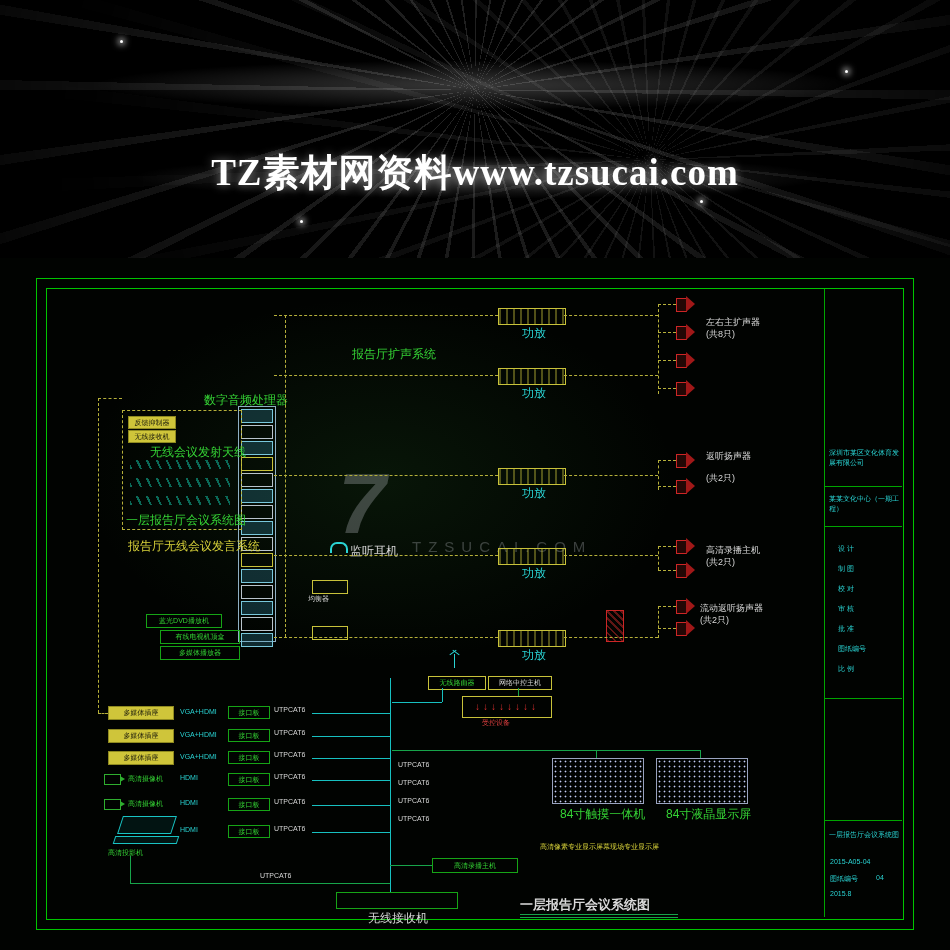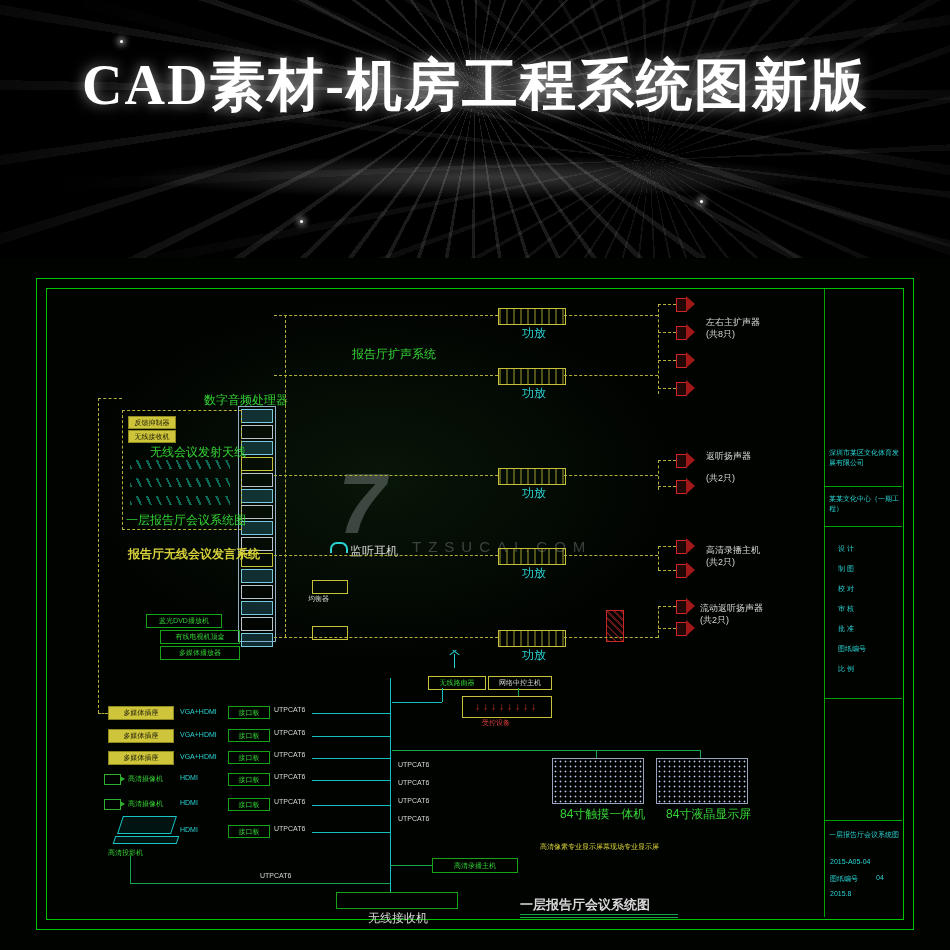--- a/index.html
+++ b/index.html
@@ -82,21 +82,21 @@
 
   <div class="banner">
     <div class="burst b1"></div>
     <div class="burst b2"></div>
     <div class="streak" style="left:90px;top:60px;width:770px;height:50px;"></div>
     <div class="streak" style="left:130px;top:155px;width:700px;height:44px;"></div>
     <div class="spark" style="left:120px;top:40px;"></div>
     <div class="spark" style="left:845px;top:70px;"></div>
     <div class="spark" style="left:300px;top:220px;"></div>
     <div class="spark" style="left:700px;top:200px;"></div>
-    <h1 class="banner-title">CAD素材-机房工程系统图新版</h1>
+    <h2 class="banner-sub">TZ素材网资料www.tzsucai.com</h2>
   </div>
 
   <div class="sheet">
     <div class="glow"></div>
 
     <div class="frame" style="left:36px;top:20px;width:876px;height:650px;"></div>
     <div class="frame" style="left:46px;top:30px;width:856px;height:630px;"></div>
     <div class="wb" style="left:824px;top:31px;width:1px;height:628px;"></div>
     <div class="wb" style="left:825px;top:228px;width:77px;height:1px;"></div>
     <div class="wb" style="left:825px;top:268px;width:77px;height:1px;"></div>
@@ -169,21 +169,21 @@
     <div class="redbox" style="left:606px;top:352px;width:16px;height:30px;"></div>
 
     <div class="panel" style="left:122px;top:152px;width:118px;height:118px;"></div>
     <div class="ybox" style="left:128px;top:158px;width:46px;height:11px;line-height:11px;">反馈抑制器</div>
     <div class="ybox" style="left:128px;top:172px;width:46px;height:11px;line-height:11px;">无线接收机</div>
     <div class="t tg s8" style="left:150px;top:186px;">无线会议发射天线</div>
     <div class="hatch" style="left:130px;top:202px;width:100px;"></div>
     <div class="hatch" style="left:130px;top:220px;width:100px;"></div>
     <div class="hatch" style="left:130px;top:238px;width:100px;"></div>
     <div class="t tg s8" style="left:126px;top:254px;">一层报告厅会议系统图</div>
-    <div class="t ty s8" style="left:128px;top:288px;font-weight:bold;">报告厅无线会议发言系统</div>
+    <div class="t ty s8" style="left:128px;top:280px;">报告厅无线会议发言系统</div>
 
     <div class="gbox" style="left:146px;top:356px;width:74px;height:12px;line-height:12px;">蓝光DVD播放机</div>
     <div class="gbox" style="left:160px;top:372px;width:78px;height:12px;line-height:12px;">有线电视机顶盒</div>
     <div class="gbox" style="left:160px;top:388px;width:78px;height:12px;line-height:12px;">多媒体播放器</div>
 
     <div class="ybox" style="left:108px;top:448px;width:64px;height:12px;line-height:12px;">多媒体插座</div>
     <div class="t tc s7" style="left:180px;top:450px;">VGA+HDMI</div>
     <div class="gbox" style="left:228px;top:448px;width:40px;height:11px;line-height:11px;">接口板</div>
     <div class="t tw s7" style="left:274px;top:448px;">UTPCAT6</div>
     <div class="wc" style="left:312px;top:455px;width:78px;"></div>

